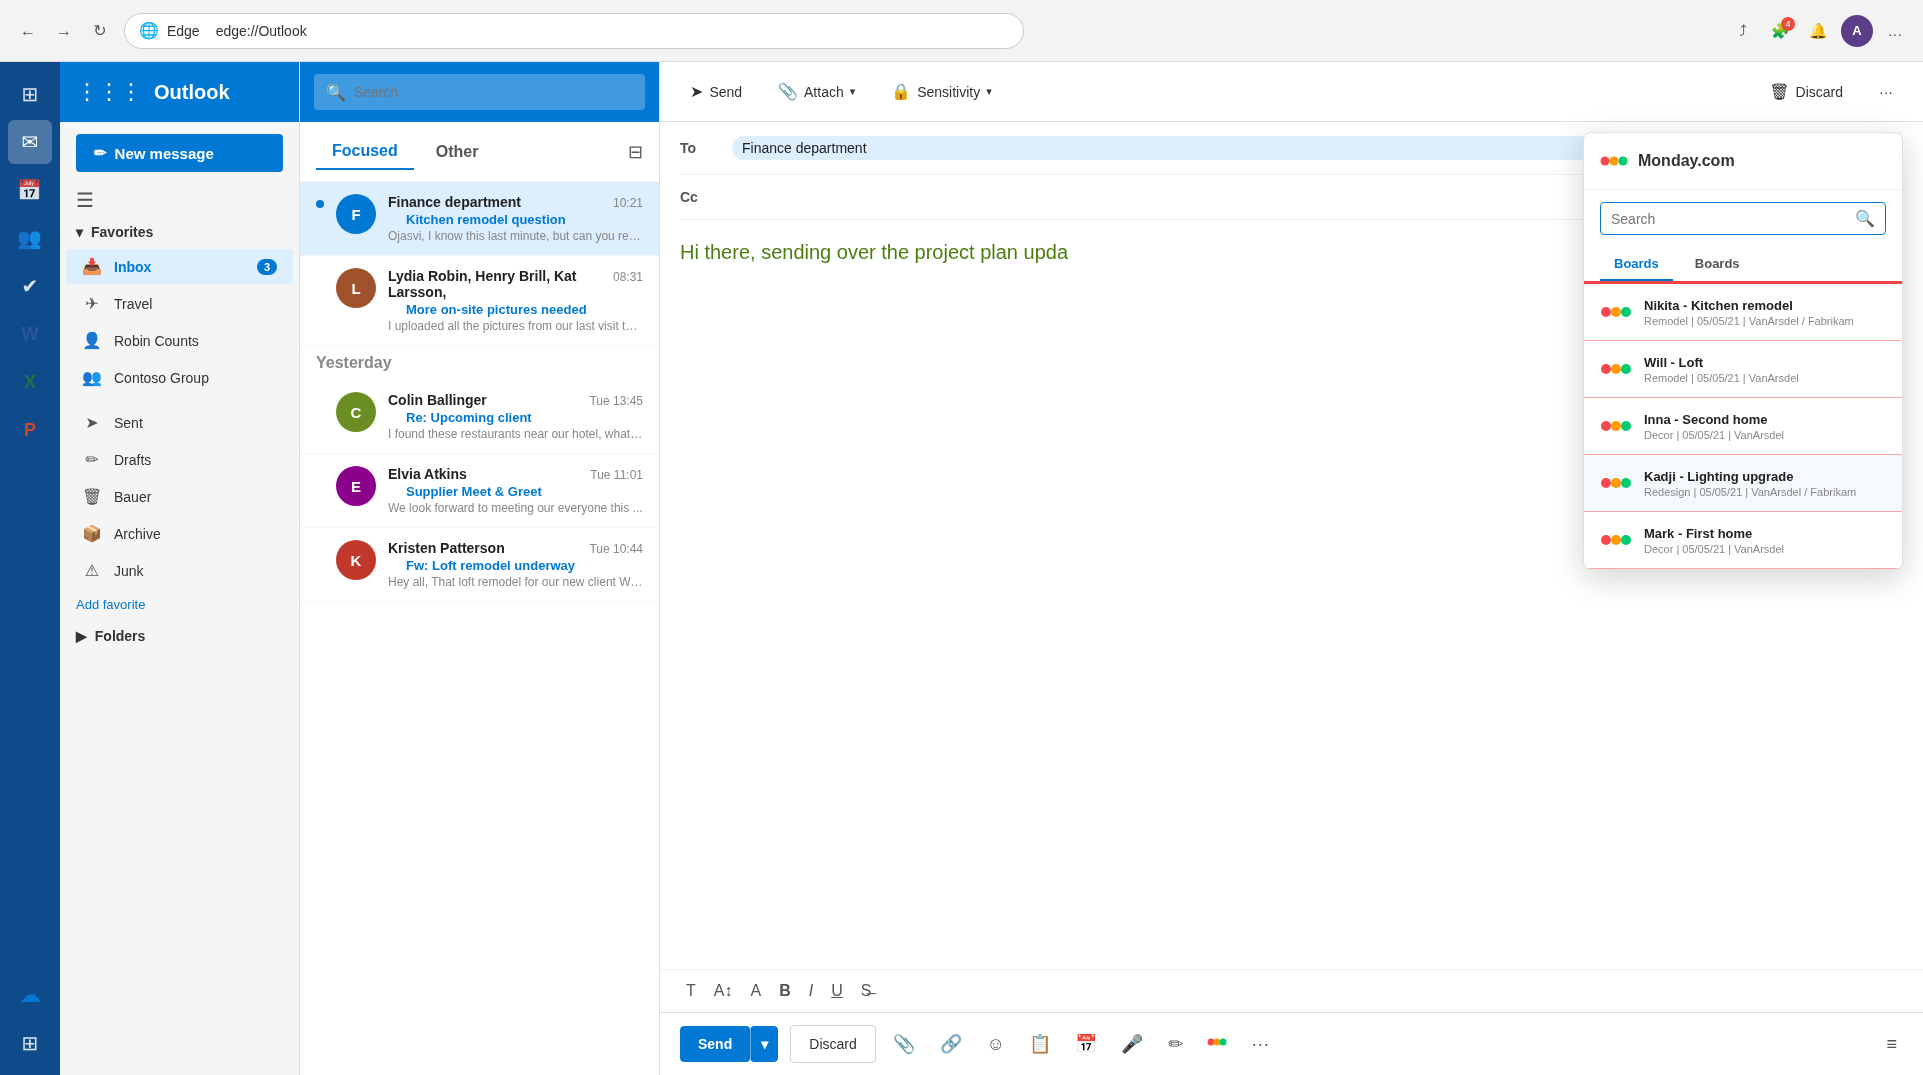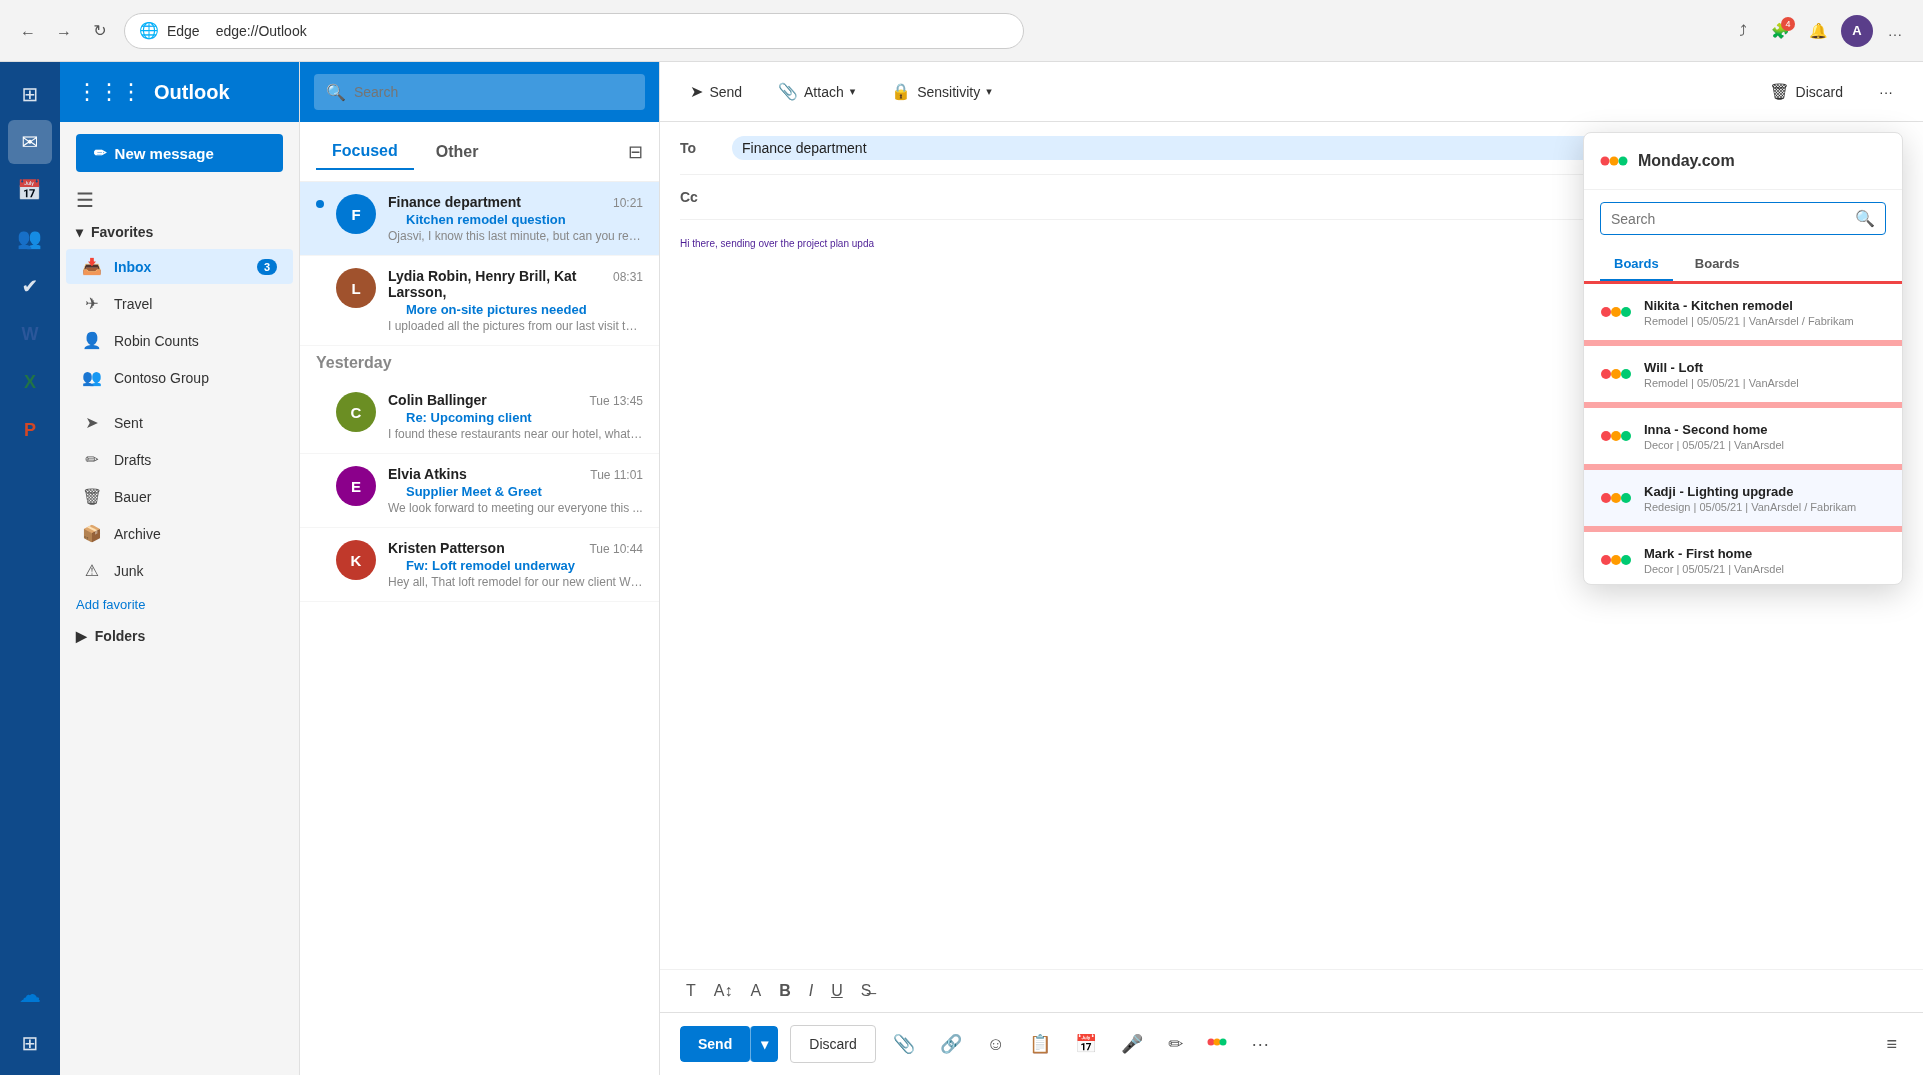--- a/index.html
+++ b/index.html
@@ -172,21 +172,21 @@
     .toolbar-spacer { flex: 1; }
     .compose-body { flex: 1; display: flex; flex-direction: column; padding: 0 20px; overflow-y: auto; }
     .compose-field {
       display: flex; align-items: center; padding: 14px 0; border-bottom: 1px solid #f0f0f0; gap: 12px;
     }
     .field-label { width: 40px; color: #555; font-size: 14px; font-weight: 600; }
     .field-value { flex: 1; font-size: 14px; color: #222; }
     .field-bcc { color: #0078d4; font-size: 13px; cursor: pointer; }
     .compose-subject { padding: 14px 0; border-bottom: 1px solid #f0f0f0; }
     .subject-input { font-size: 16px; color: #222; border: none; outline: none; width: 100%; }
-    .compose-text { padding: 16px 0; font-size: 10px; color: #4c1d95; line-height: 1.6; flex: 1; }
+    .compose-text { padding: 16px 0; font-size: 20px; color: #4d7c0f; line-height: 1.6; flex: 1; }
     .compose-format-bar {
       display: flex; align-items: center; padding: 8px 0; border-top: 1px solid #f0f0f0;
       gap: 6px;
     }
     .format-btn { background: none; border: none; cursor: pointer; color: #555; font-size: 16px; padding: 4px 6px; border-radius: 3px; }
     .compose-send-bar {
       display: flex; align-items: center; padding: 12px 20px; gap: 12px; border-top: 1px solid #e0e0e0;
     }
     .send-btn {
       background: #0078d4; color: white; border: none; border-radius: 4px;
@@ -233,21 +233,21 @@
       display: flex; gap: 8px; border-bottom: 3px solid #ef4444; padding: 0 16px; margin-top: 13px;
     }
     .monday-tab {
       padding: 8px 14px; font-size: 13px; font-weight: 600; cursor: pointer;
       border: none; background: none; color: #555; border-bottom: 2px solid transparent;
     }
     .monday-tab.active { color: #0078d4; border-bottom: 2px solid #0078d4; }
     .monday-items { overflow-y: auto; max-height: 300px; }
     .monday-item {
       display: flex; align-items: center; padding: 12px 16px; gap: 12px;
-      cursor: pointer; border-bottom: 6px solid #fca5a5;
+      cursor: pointer; border-bottom: 1px solid #fca5a5;
     }
     .monday-item-logo { width: 32px; height: 32px; flex-shrink: 0; }
     .monday-item-content { flex: 1; }
     .monday-item-title { font-size: 13px; font-weight: 600; color: #222; }
     .monday-item-meta { font-size: 11px; color: #888; margin-top: 2px; }
 
     
     .outlook-topbar {
       display: flex; align-items: center; background: #0078d4; padding: 0 12px;
       height: 60px; gap: 8px;

